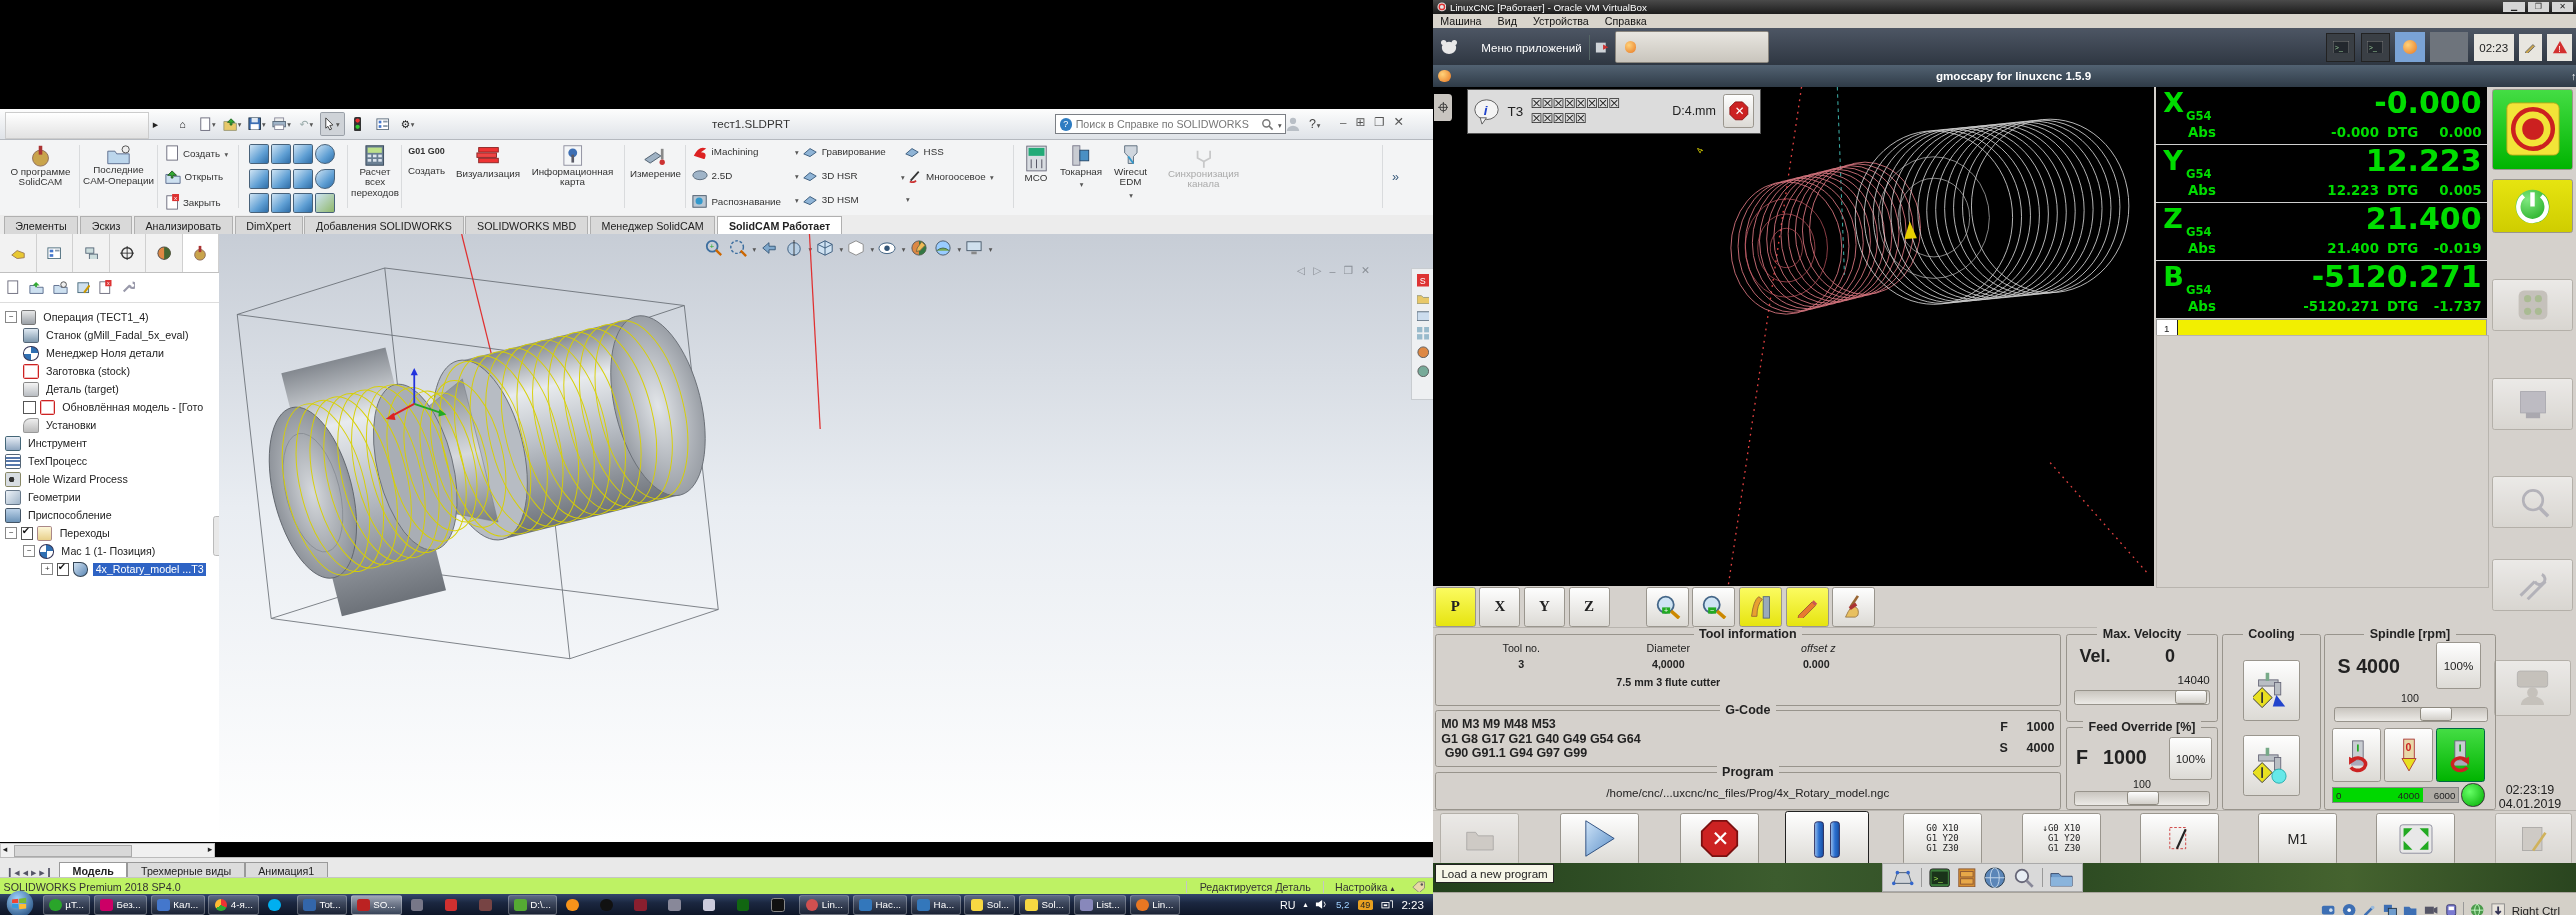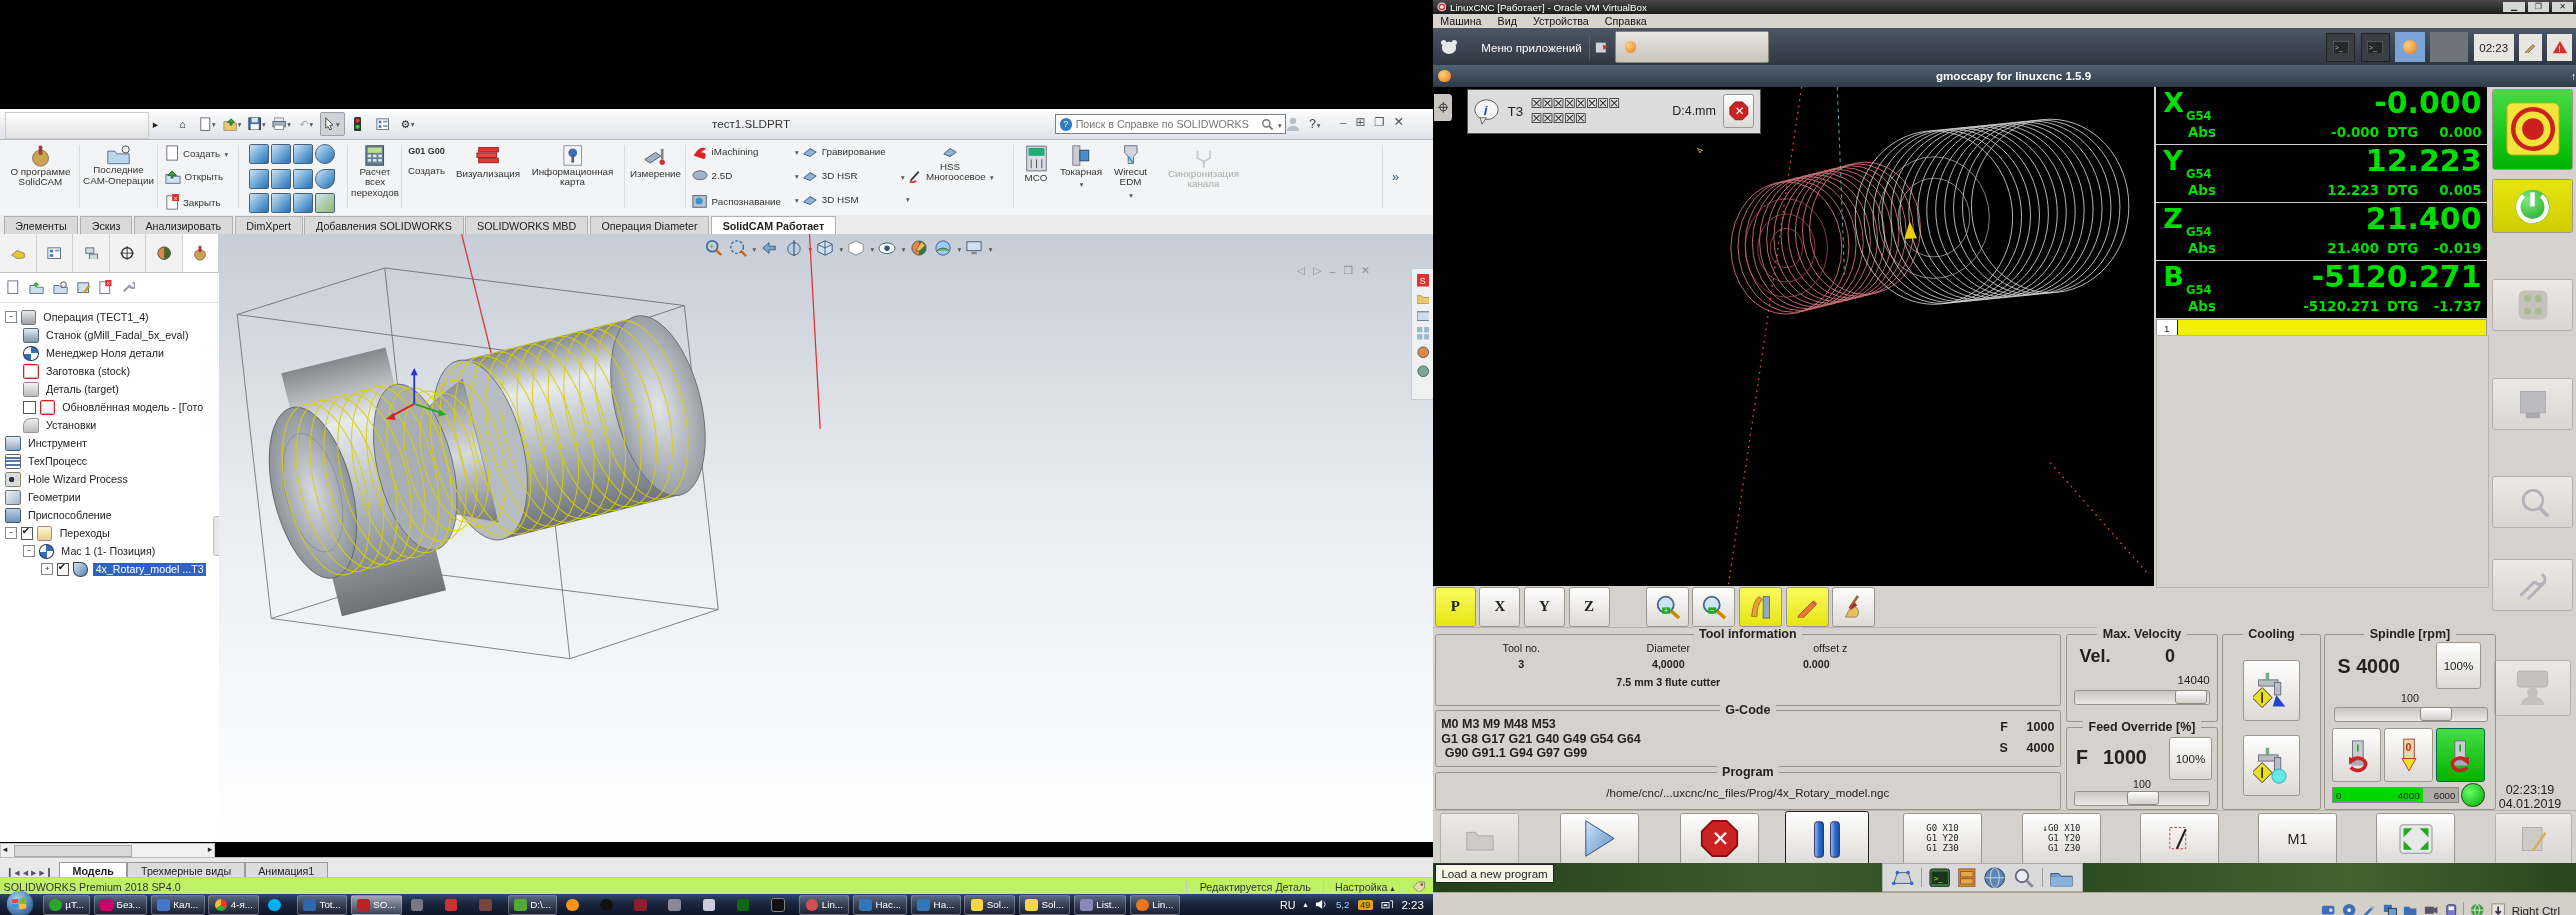--- a/index.html
+++ b/index.html
@@ -322,21 +322,21 @@
       </svg>
     <span>3D HSR</span>
   </div>
   <div class="rb-row" style="left:794px;top:53px;">
     <span class="caret"></span>
       <svg width="16" height="13.4" viewBox="0 0 18 15">
         <path d="M2 10 l7 -6 7 4 -7 5z" fill="#8fb4d6" stroke="#357"></path>
       </svg>
     <span>3D HSM</span>
   </div>
-  <div class="rb-row" style="left:940px;top:4.5px;flex-direction:column;">
+  <div class="rb-row" style="left:904px;top:4.5px;">
     <svg width="16" height="13.4" viewBox="0 0 18 15">
         <path d="M2 10 l7 -6 7 4 -7 5z" fill="#8fb4d6" stroke="#357"></path>
       </svg>
     <span>HSS</span>
   </div>
   <div class="rb-row" style="left:900px;top:29px;">
     <span class="caret"></span>
       <svg width="14.3" height="14.3" viewBox="0 0 16 16">
         <line x1="3" y1="13" x2="12" y2="3" stroke="#333" stroke-width="2"></line>
         <path d="M2 14 q4 2 7 -1" fill="none" stroke="#c33" stroke-width="2"></path>
@@ -392,21 +392,21 @@
     <span class="swtab">Эскиз</span>
 
     <span class="swtab">Анализировать</span>
 
     <span class="swtab">DimXpert</span>
 
     <span class="swtab">Добавления SOLIDWORKS</span>
 
     <span class="swtab">SOLIDWORKS MBD</span>
 
-    <span class="swtab">Операция  Diameter</span>
+    <span class="swtab">Менеджер  SolidCAM</span>
 
     <span class="swtab active">SolidCAM Работает</span>
 
 </div>
 
 <div class="abs fm-panel" style="left:0;top:234px;width:219px;height:608px;">
   <div class="fm-tabs">
     <span class="fm-tab">
         <svg width="16" height="12.5" viewBox="0 0 18 14">
           <path d="M2 9 l6-5 8 3 v5 l-8 1z" fill="#e8c832" stroke="#975"></path>
@@ -1309,21 +1309,21 @@
         </svg>
       </span>
   </div>
 
   <div class="abs gtkframe" style="left:1.8px;top:547px;width:624px;height:70px;">
     <div class="legend"><span>Tool information</span></div>
     <span class="abs" style="left:45px;top:7.2px;width:81px;text-align:center;">Tool no.</span>
     <span class="abs" style="left:45px;top:23px;width:81px;text-align:center;font-weight:bold;">3</span>
     <span class="abs" style="left:188px;top:7.2px;width:89px;text-align:center;">Diameter</span>
     <span class="abs" style="left:188px;top:23px;width:89px;text-align:center;font-weight:bold;">4,0000</span>
-    <span class="abs" style="left:354px;top:7.2px;width:81px;text-align:center;">offset z</span>
+    <span class="abs" style="left:342px;top:7.2px;width:81px;text-align:center;font-style:italic;">offset z</span>
     <span class="abs" style="left:340px;top:23px;width:81px;text-align:center;font-weight:bold;">0.000</span>
     <span class="abs" style="left:0;top:41px;width:465px;text-align:center;font-weight:bold;">7.5 mm 3 flute cutter</span>
   </div>
 
   <div class="abs gtkframe" style="left:1.8px;top:623px;width:624px;height:55px;font-weight:bold;">
     <div class="legend"><span>G-Code</span></div>
     <div class="abs" style="left:5.4px;top:6.3px;font-size:12.5px;line-height:14.3px;">
       <div>M0 M3 M9 M48 M53</div>
       <div>G1 G8 G17 G21 G40 G49 G54 G64</div>
       <div style="white-space:pre;"> G90 G91.1 G94 G97 G99</div>

